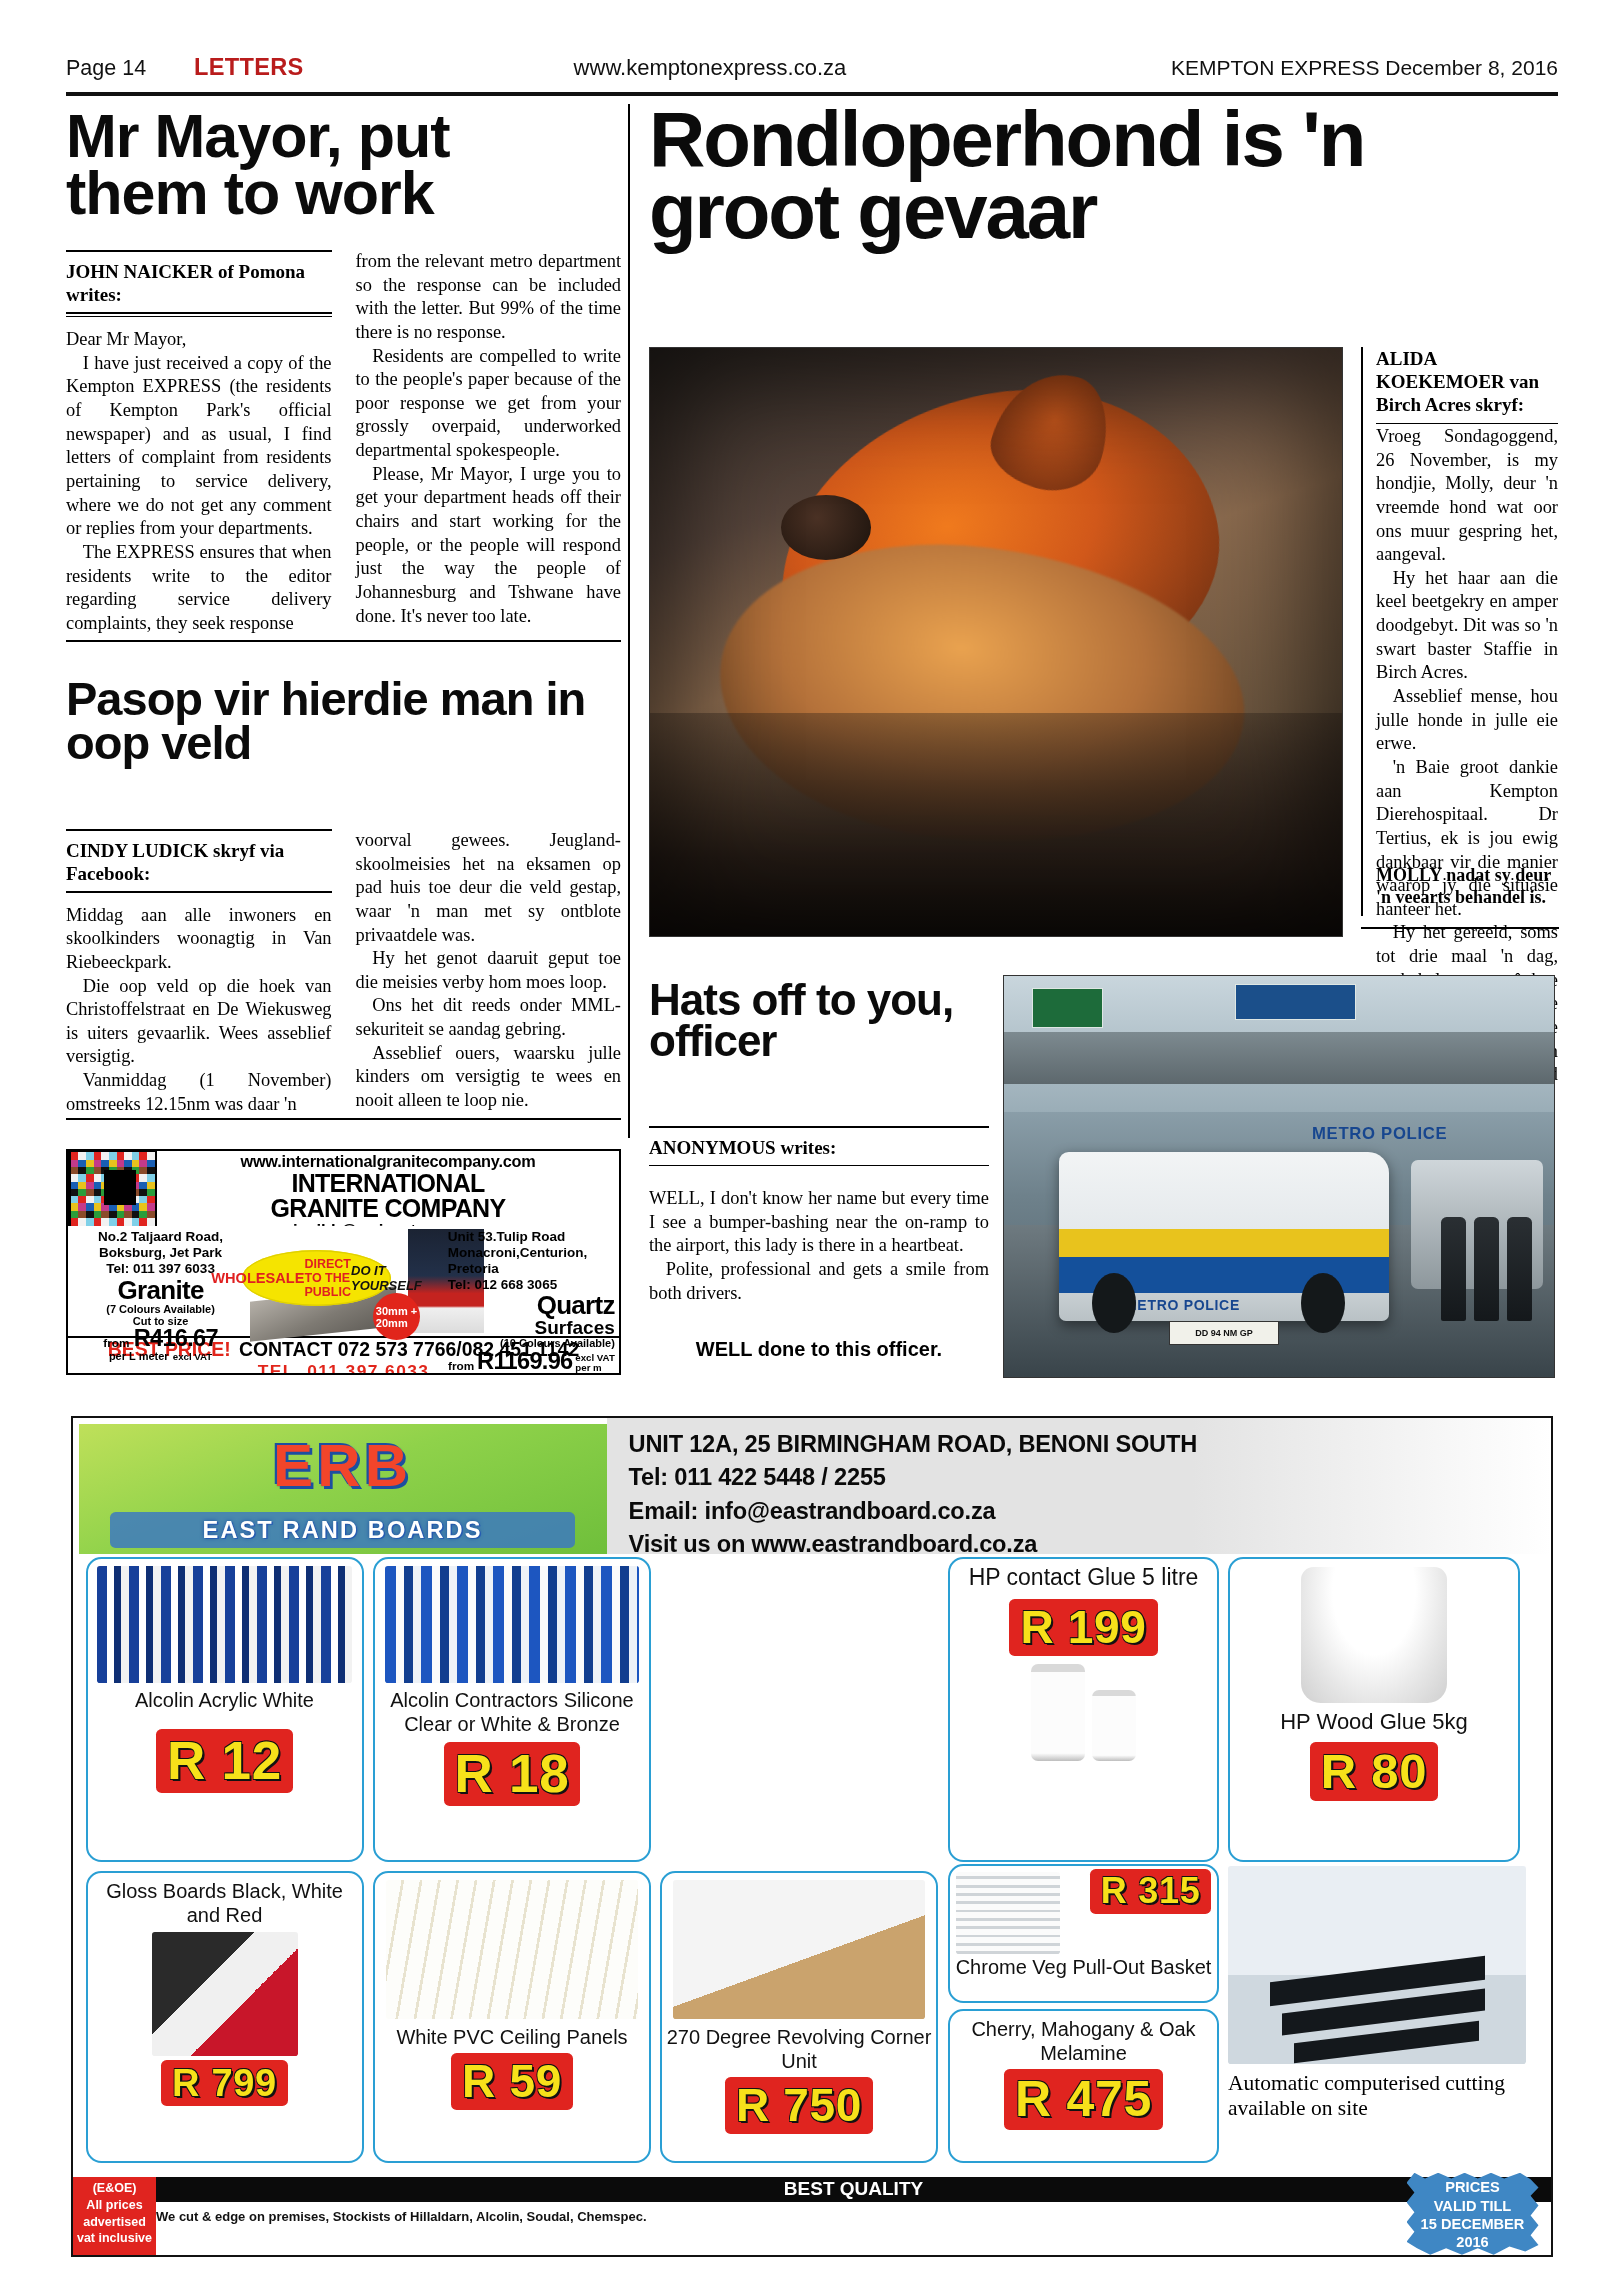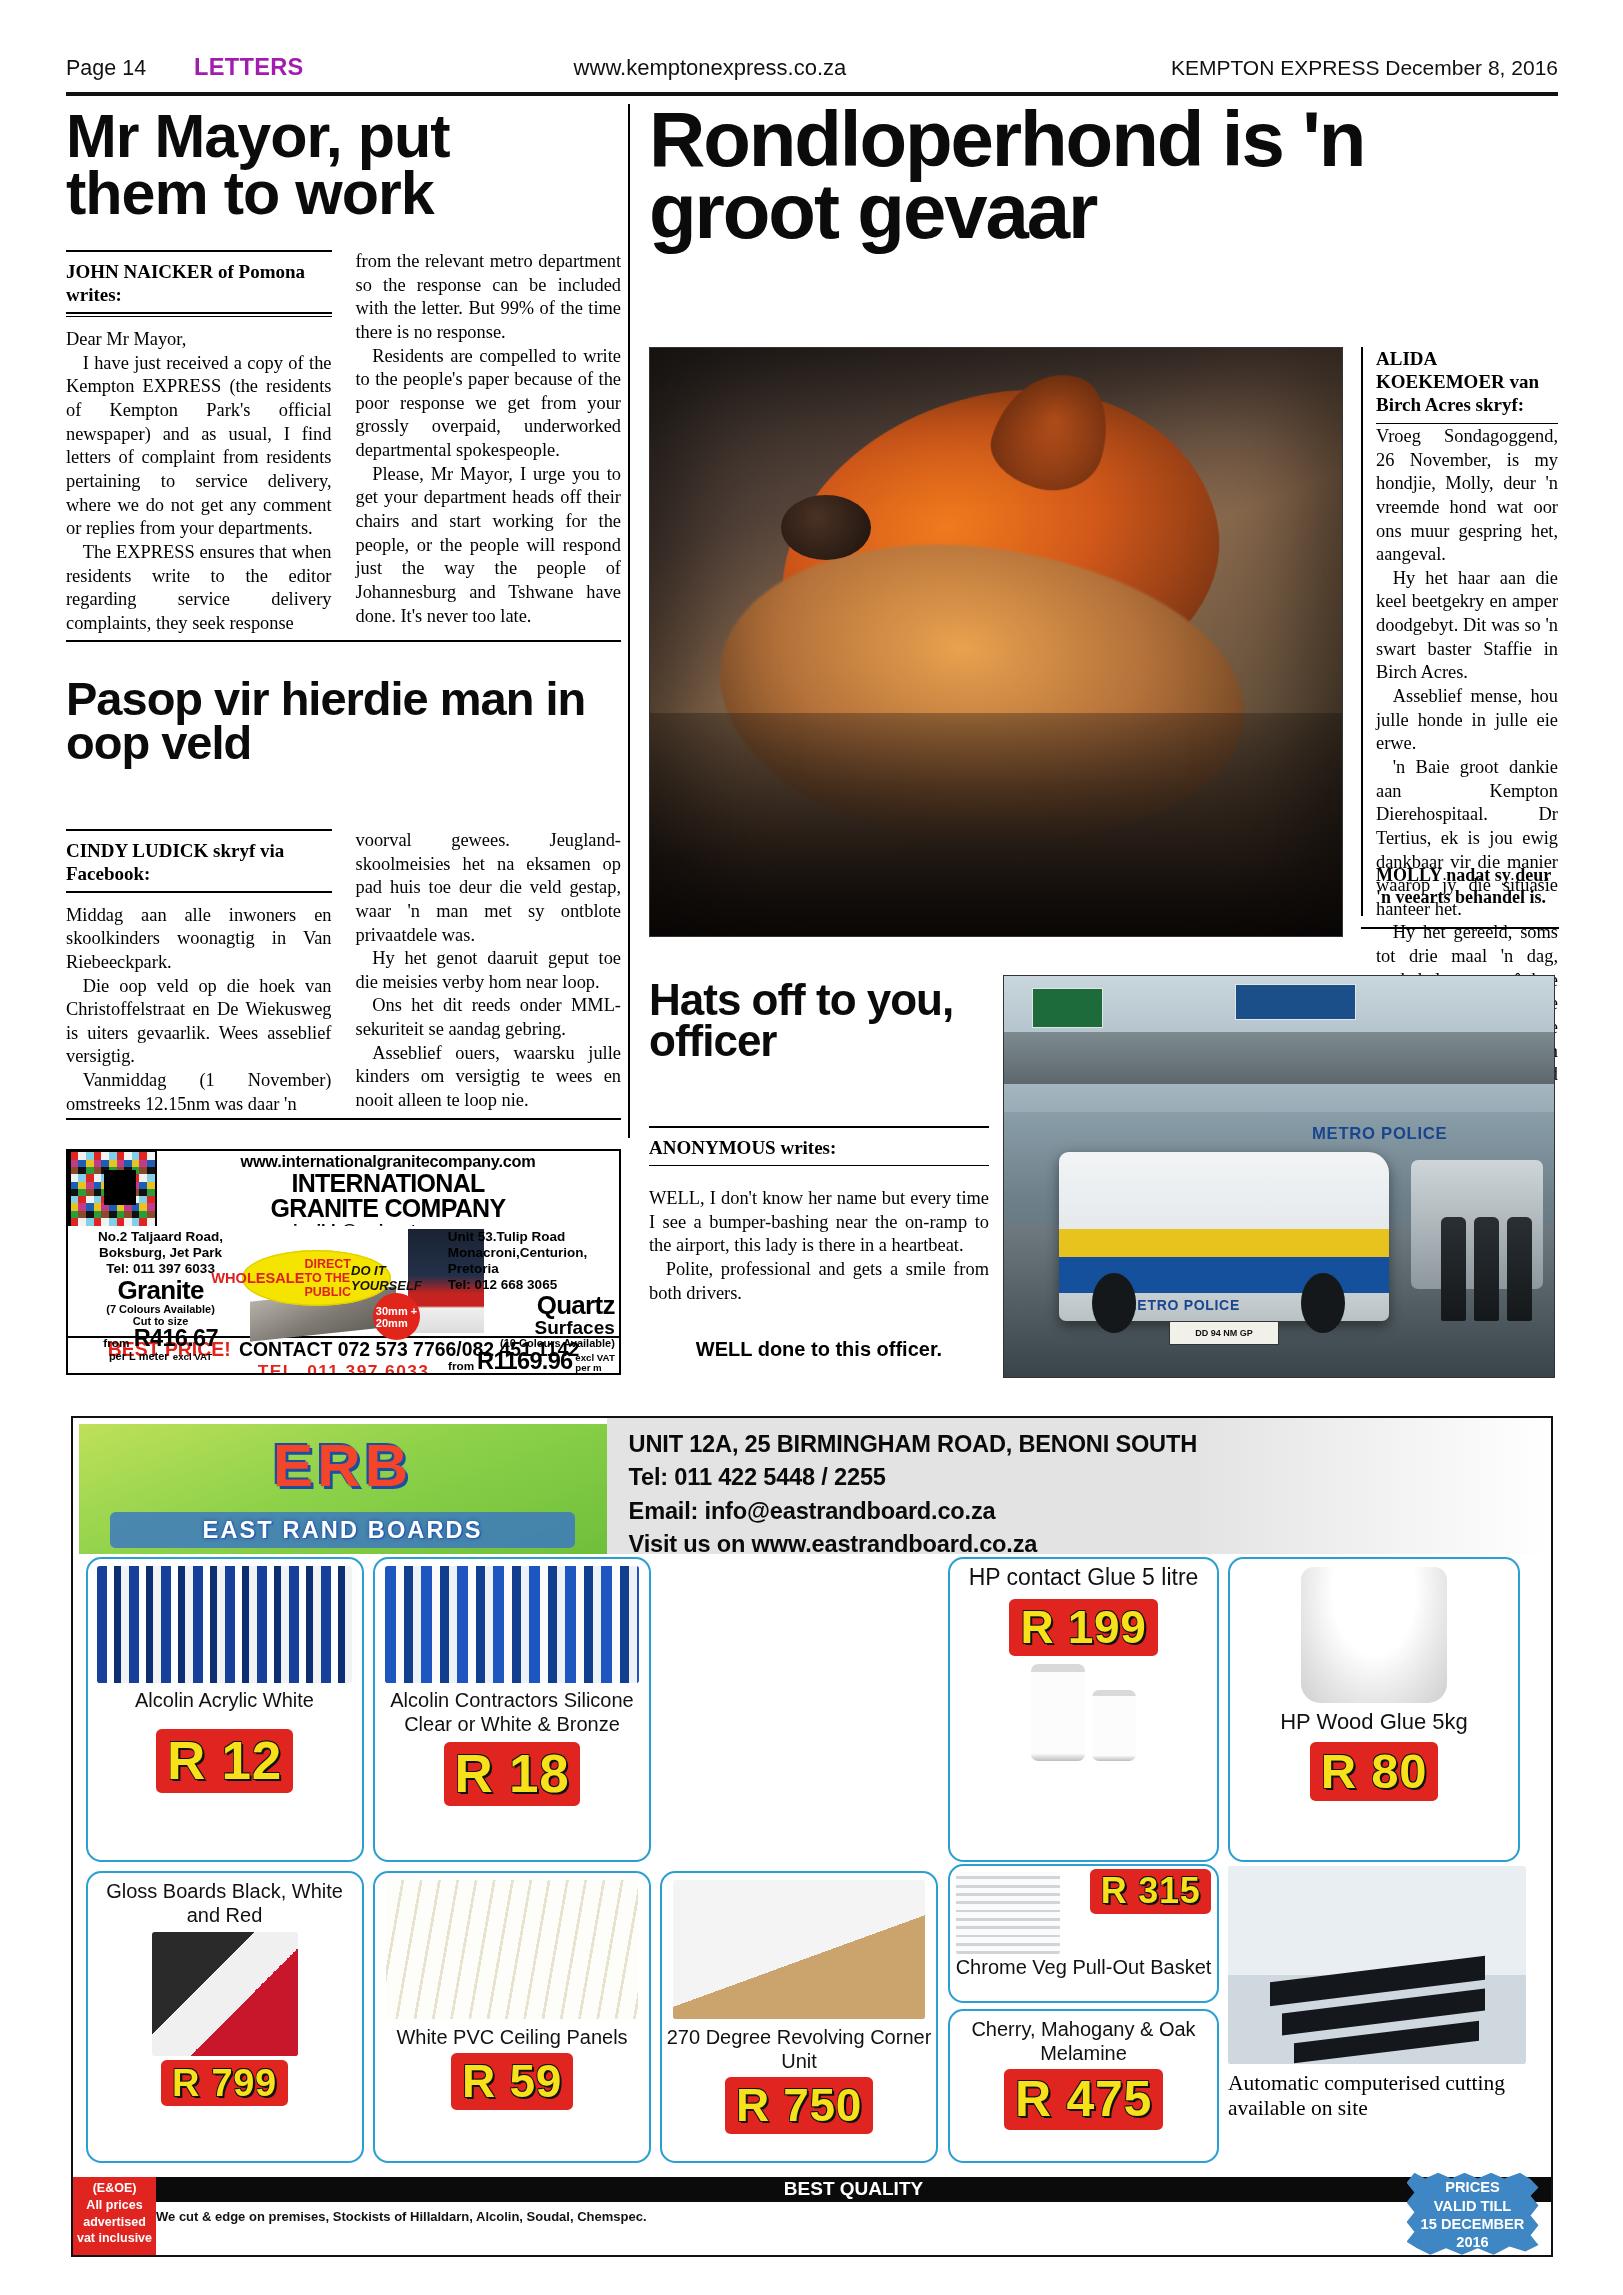--- a/index.html
+++ b/index.html
@@ -16,21 +16,21 @@
   .masthead {
     position: absolute; left: 66px; top: 54px; width: 1492px; height: 36px;
     display: flex; align-items: baseline;
   }
   .mh-page {
     font-family: "Liberation Sans", sans-serif; font-size: 21.5px; color:#111;
     width: 128px;
   }
   .mh-section {
     font-family: "Liberation Sans", sans-serif; font-weight: 700; font-size: 23.6px;
-    color: #a21caf; letter-spacing: 0.3px; width: 229px;
+    color: #b91c1c; letter-spacing: 0.3px; width: 229px;
   }
   .mh-url {
     font-family: "Liberation Sans", sans-serif; font-size: 22px; color:#111;
     flex: 1; text-align: center; padding-right: 174px;
   }
   .mh-paper {
     font-family: "Liberation Sans", sans-serif; font-size: 21px; color:#111;
     text-align: right; white-space: nowrap;
   }
   .mh-rule { position: absolute; left: 66px; top: 92px; width: 1492px; height: 3.5px; background:#111; }
@@ -317,21 +317,21 @@
       </div>
       <div class="body-col">
         <p>Middag aan alle inwoners en skoolkinders woonagtig in Van Riebeeckpark.</p>
         <p class="ind">Die oop veld op die hoek van Christoffelstraat en De Wiekusweg is uiters gevaarlik. Wees asseblief versigtig.</p>
         <p class="ind">Vanmiddag (1 November) omstreeks 12.15nm was daar 'n</p>
       </div>
     </div>
     <div class="col">
       <div class="body-col">
         <p>voorval gewees. Jeugland-skoolmeisies het na eksamen op pad huis toe deur die veld gestap, waar 'n man met sy ontblote privaatdele was.</p>
-        <p class="ind">Hy het genot daaruit geput toe die meisies verby hom near loop.</p>
+        <p class="ind">Hy het genot daaruit geput toe die meisies verby hom moes loop.</p>
         <p class="ind">Ons het dit reeds onder MML-sekuriteit se aandag gebring.</p>
         <p class="ind">Asseblief ouers, waarsku julle kinders om versigtig te wees en nooit alleen te loop nie.</p>
       </div>
     </div>
   </div>
   <div id="rule-after-pasop"></div>
   <div id="vrule-left"></div>
 
   <h1 class="kicker-head" id="art-rond-head">Rondloperhond is 'n groot gevaar</h1>
 

